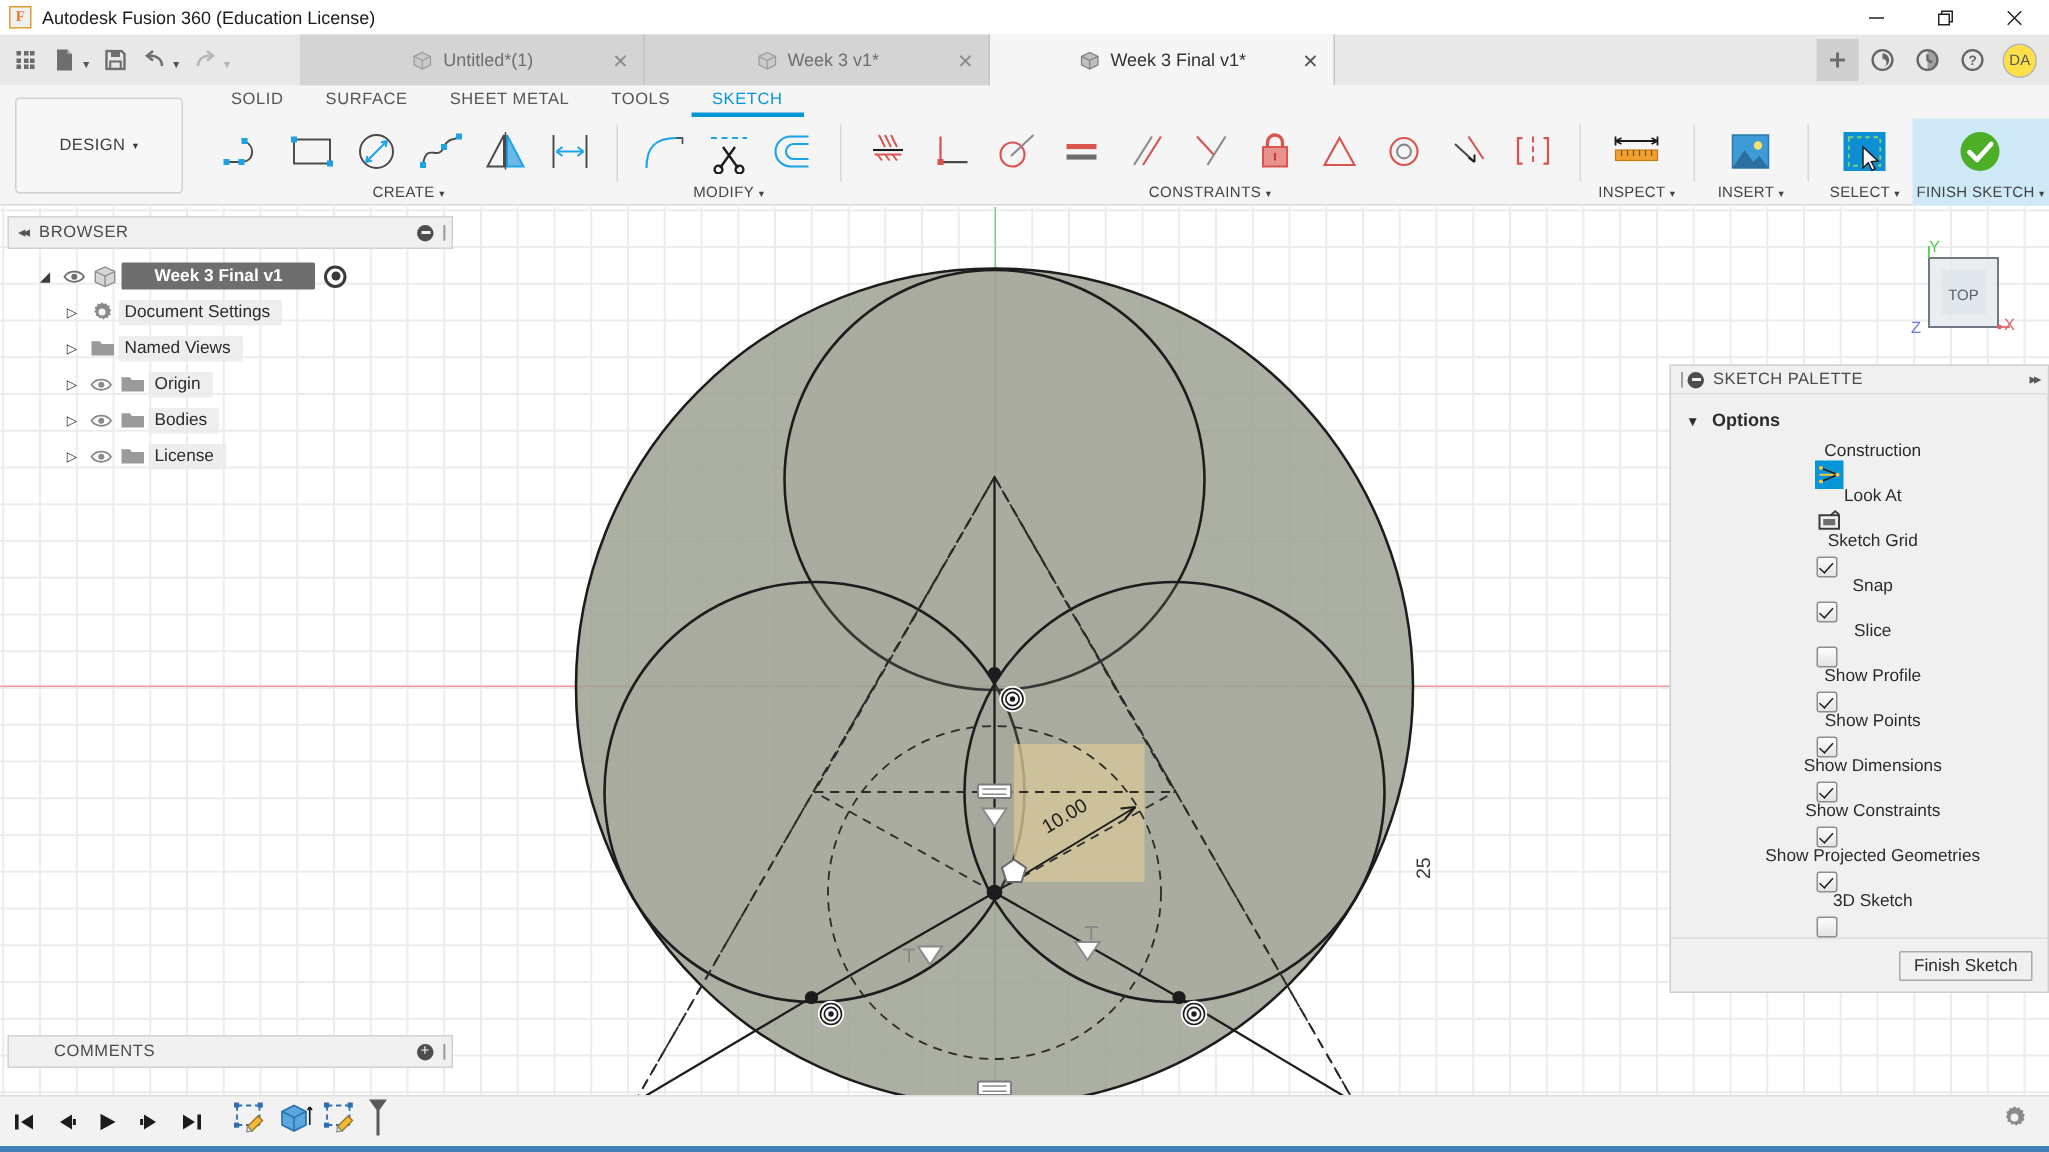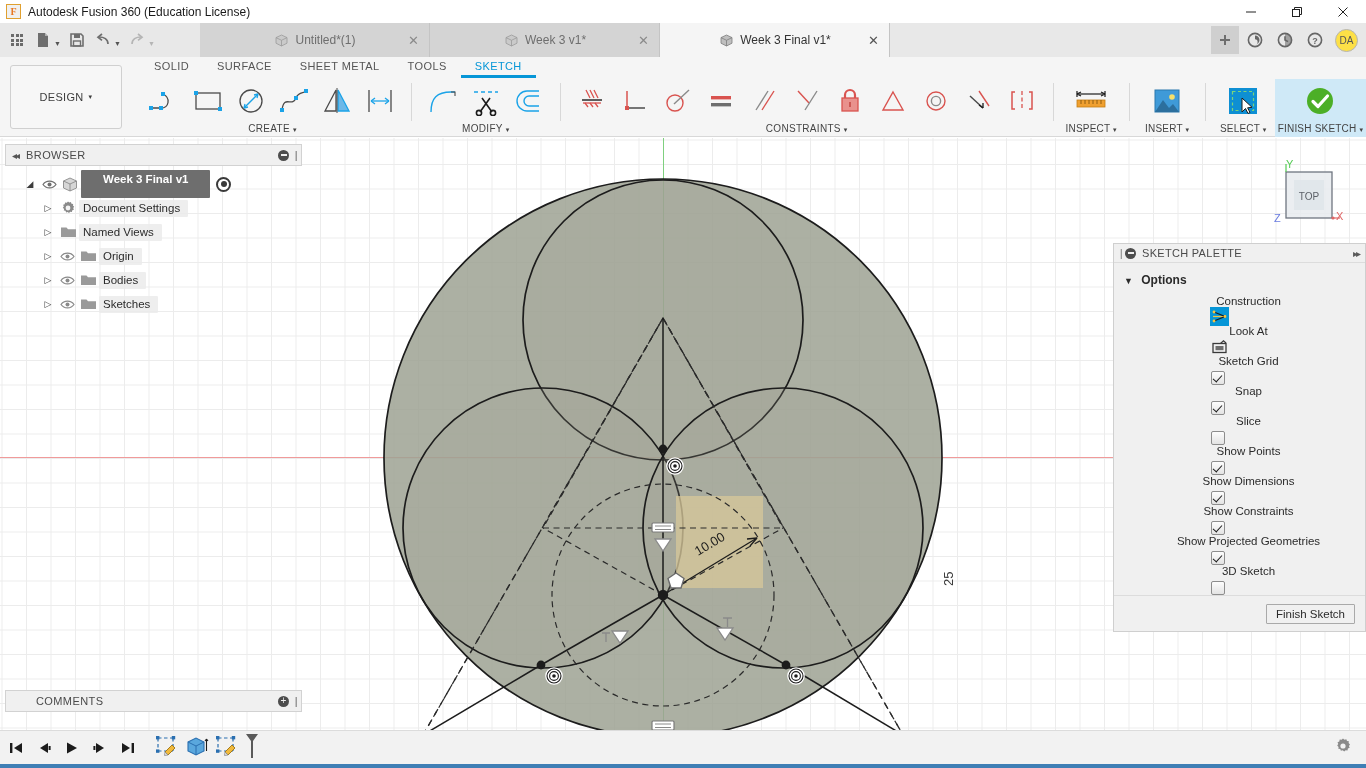--- a/index.html
+++ b/index.html
@@ -161,21 +161,21 @@
   }
   .bnode .caret {
     width: 18px; text-align: center; color: #3c3c3c; font-size: 9px; flex: none;
   }
   .bnode .eye { width: 20px; display:flex; align-items:center; justify-content:center; flex:none; }
   .bnode .ic { width: 22px; display:flex; align-items:center; justify-content:center; flex:none; }
   .bnode .txt {
     background: rgba(235,235,235,.85); padding: 2px 8px 3px 4px; border-radius: 1px;
   }
   .bnode.root .txt {
-    background: #6e6e6e; color: #fff; font-weight: bold; padding: 3px 22px 13px 22px;
+    background: #6e6e6e; color: #fff; font-weight: bold; padding: 3px 22px 3px 22px;
   }
   .bnode.root .radio {
     width: 15px; height: 15px; border-radius: 50%; border: 2px solid #3a3a3a; margin-left: 6px;
     background: #fff; display:flex; align-items:center; justify-content:center;
   }
   .bnode.root .radio::after{content:"";width:6px;height:6px;border-radius:50%;background:#3a3a3a;}
 
   
   .comments {
     position: absolute; left: 5px; top: 690px; width: 297px; height: 22px;
@@ -832,21 +832,21 @@
           <svg width="15" height="11" viewBox="0 0 15 11">
               <path d="M1 5.5 C4 1 11 1 14 5.5 C11 10 4 10 1 5.5 Z" fill="none" stroke="#8a8a8a" stroke-width="1.2"></path>
               <circle cx="7.5" cy="5.5" r="2" fill="#8a8a8a"></circle>
             </svg>
         </span>
         <span class="ic">
           <svg width="17" height="14" viewBox="0 0 17 14">
               <path d="M1 2.5 H6.5 L8 4.3 H16 V12 H1 Z" fill="#9a9a9a"></path>
             </svg>
         </span>
-        <span class="txt">Sketches</span>
+        <span class="txt">License</span>
       </div>
     </div>
   </div>
 
   <div class="comments">
     <span style="width:24px"></span>
     <span>COMMENTS</span>
     <span class="circ">+</span>
     <span class="gripr">|||</span>
   </div>
@@ -896,20 +896,24 @@
     <div class="pal-row">
       <span class="lbl">Snap</span>
       <span class="cbox on"></span>
     </div>
 
     <div class="pal-row">
       <span class="lbl">Slice</span>
       <span class="cbox"></span>
     </div>
 
+    <div class="pal-row">
+      <span class="lbl">Show Profile</span>
+      <span class="cbox on"></span>
+    </div>
 
     <div class="pal-row">
       <span class="lbl">Show Points</span>
       <span class="cbox on"></span>
     </div>
 
     <div class="pal-row">
       <span class="lbl">Show Dimensions</span>
       <span class="cbox on"></span>
     </div>

